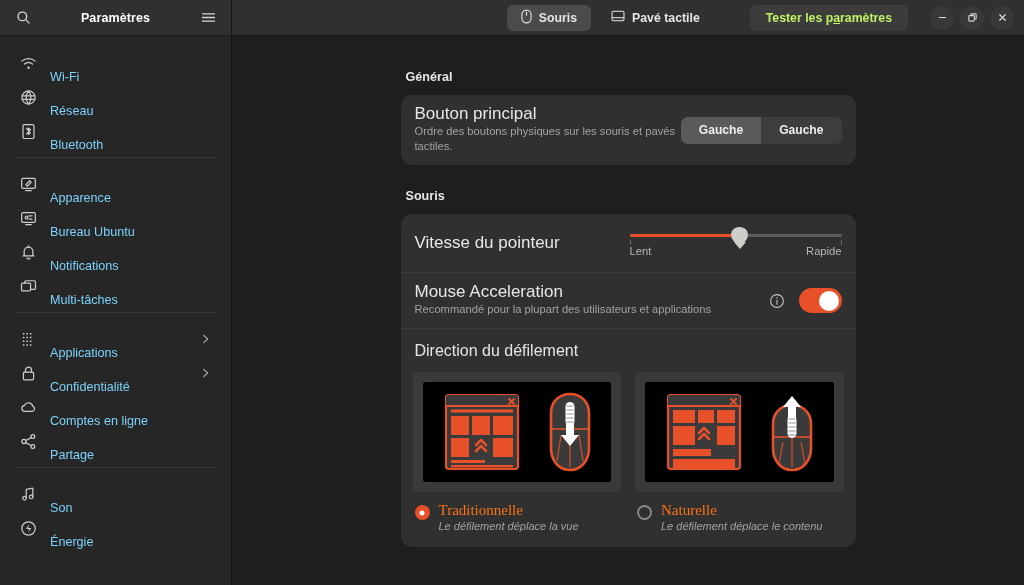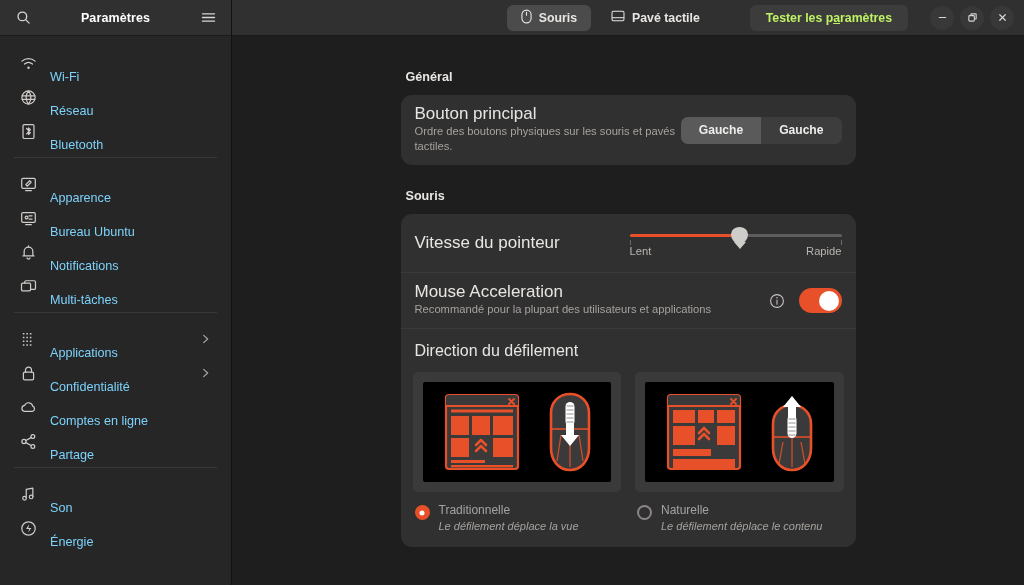--- a/index.html
+++ b/index.html
@@ -117,21 +117,21 @@
   
   .sd-head { padding:13px 14px 0 14px; font-size:16px; color:#e8e6e3; }
   .sd-opts { display:flex; gap:14px; padding:12px 12px 0 12px; }
   .sd-col { flex:1; }
   .thumb { background:#3a3a3a; border-radius:5px; padding:10px; cursor:pointer; }
   .thumb .inner { background:#000000; border-radius:2px; height:100px; display:flex; align-items:center; justify-content:center; gap:6px; }
   .radio-row { display:flex; align-items:flex-start; gap:9px; padding:11px 2px 0 2px; cursor:pointer; }
   .radio { width:15px; height:15px; border-radius:50%; border:2px solid #8a8684; margin-top:2px; flex:0 0 15px; position:relative; background:transparent; }
   .radio.on { background:#e8502a; border-color:#e8502a; }
   .radio.on::after { content:""; position:absolute; left:50%; top:50%; transform:translate(-50%,-50%); width:5px; height:5px; border-radius:50%; background:#fff; }
-  .radio-texts .r1 { font-size:12px; color:#a3a3a3; line-height:15px; }
+  .radio-texts .r1 { font-size:15px; color:#f97316; line-height:15px;font-family:Liberation Serif, serif; }
   .radio-texts .r2 { font-size:11px; color:#a6a29e; line-height:15px; margin-top:1px;font-style:italic; }
   .sd-bottom { padding:0 12px 13px 12px; display:flex; gap:14px; }
   .sd-bottom > div { flex:1; }
 </style>
 </head>
 <body>
 
 <div id="app">
 
   <div id="sidebar">

